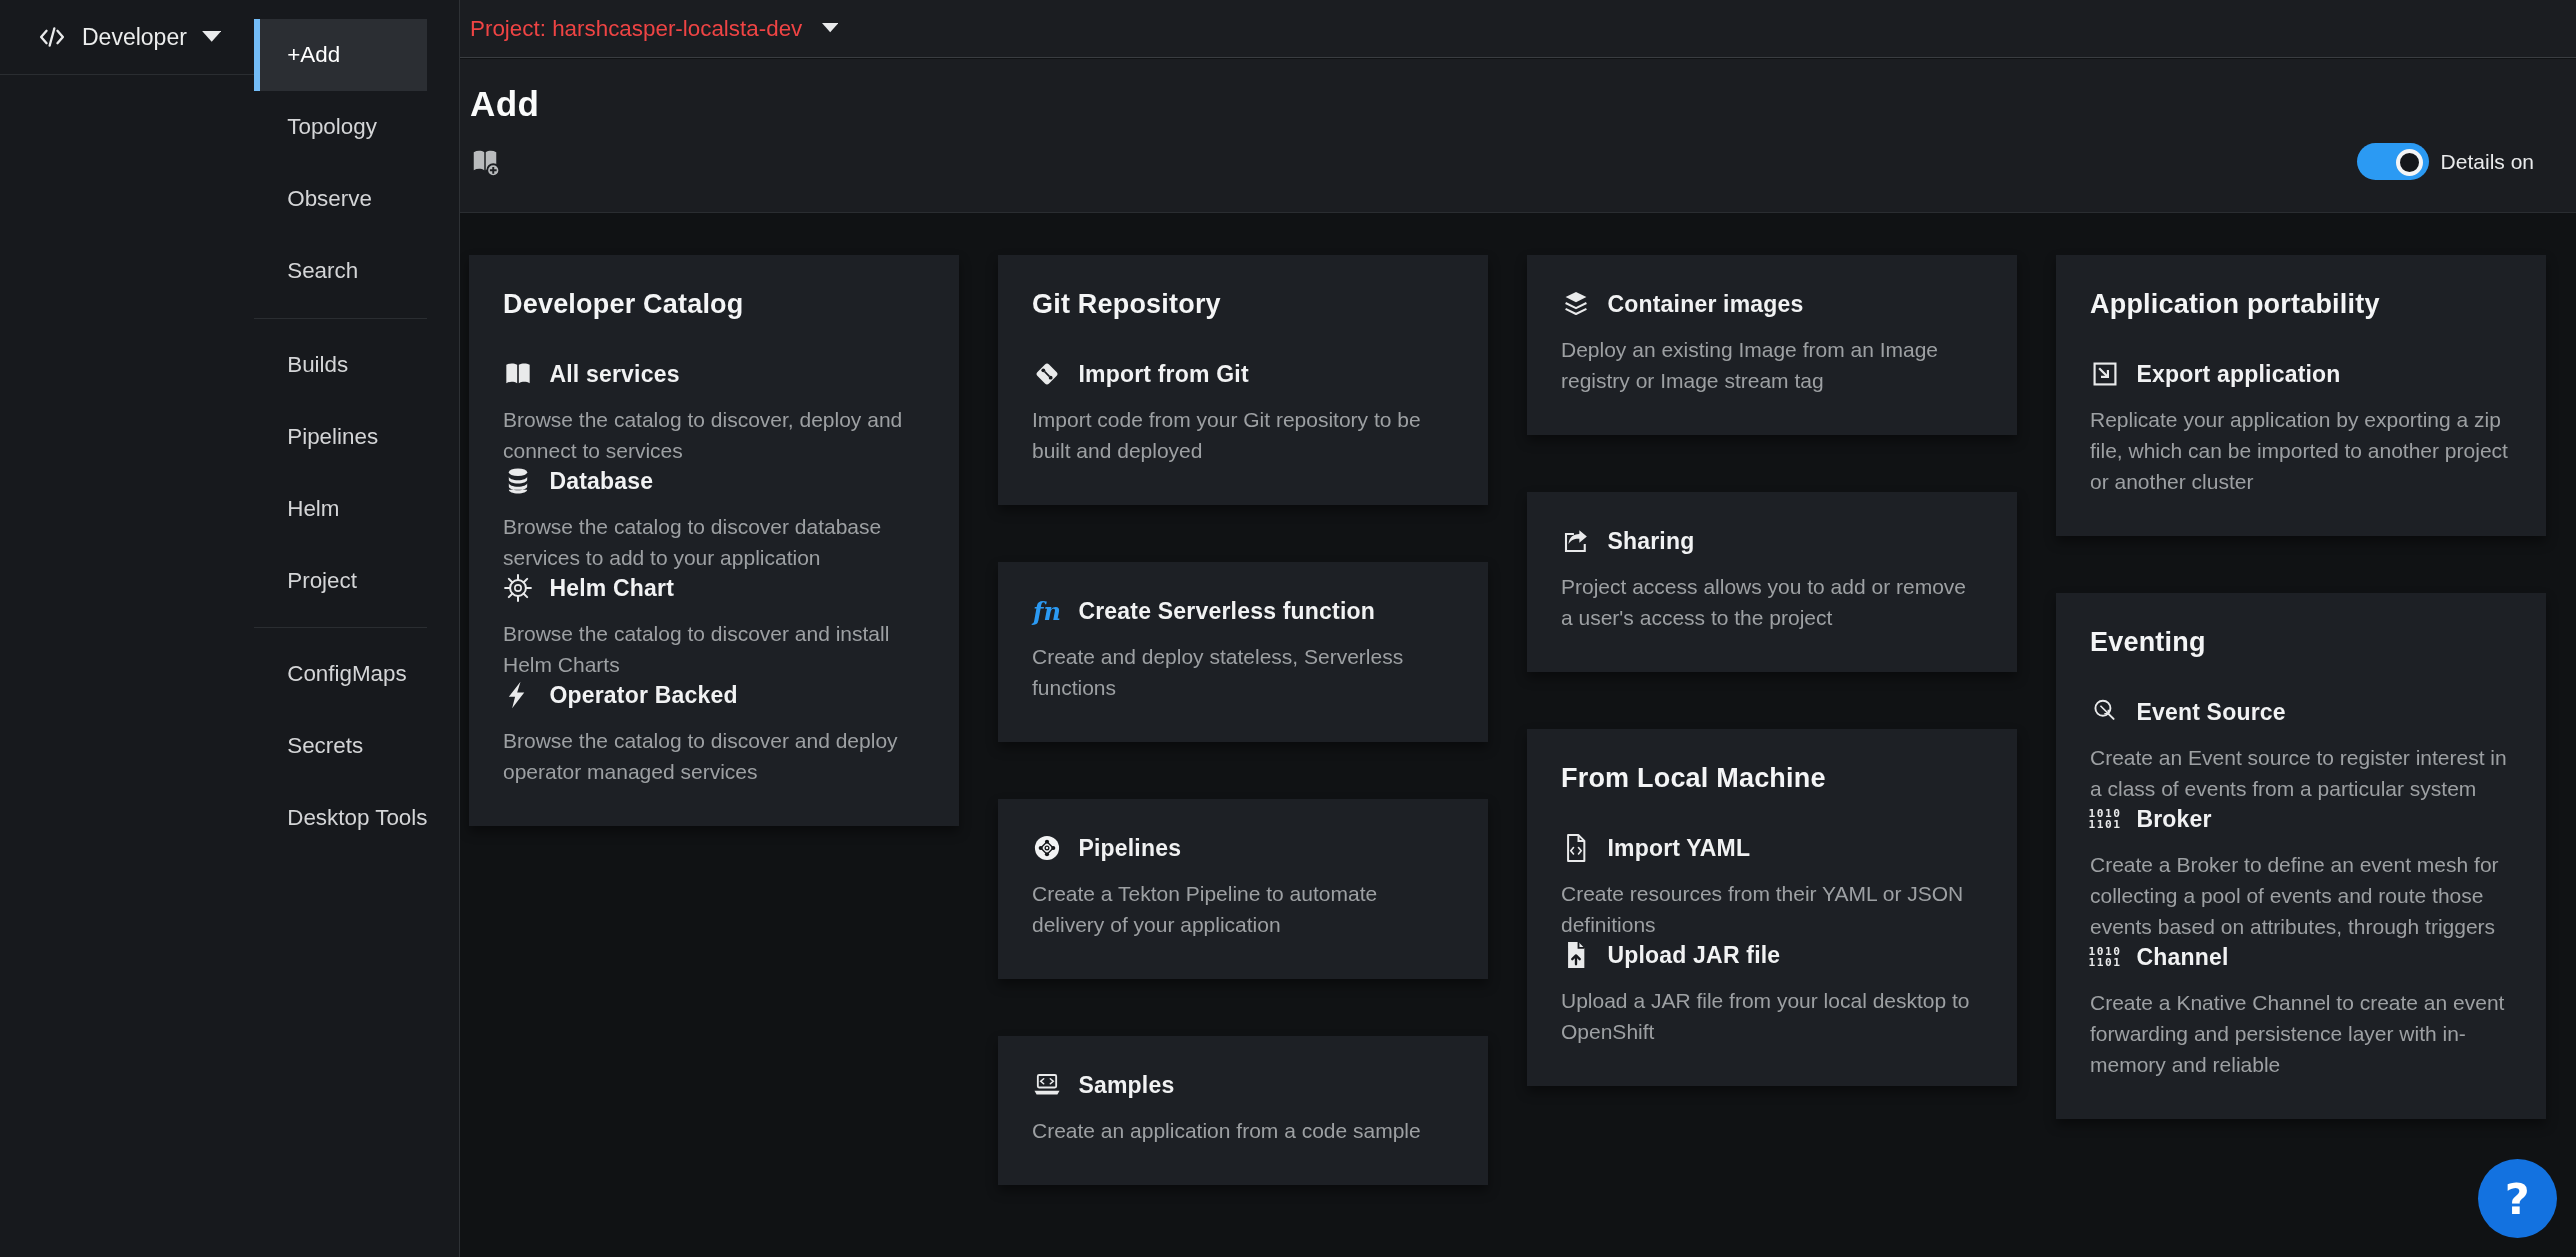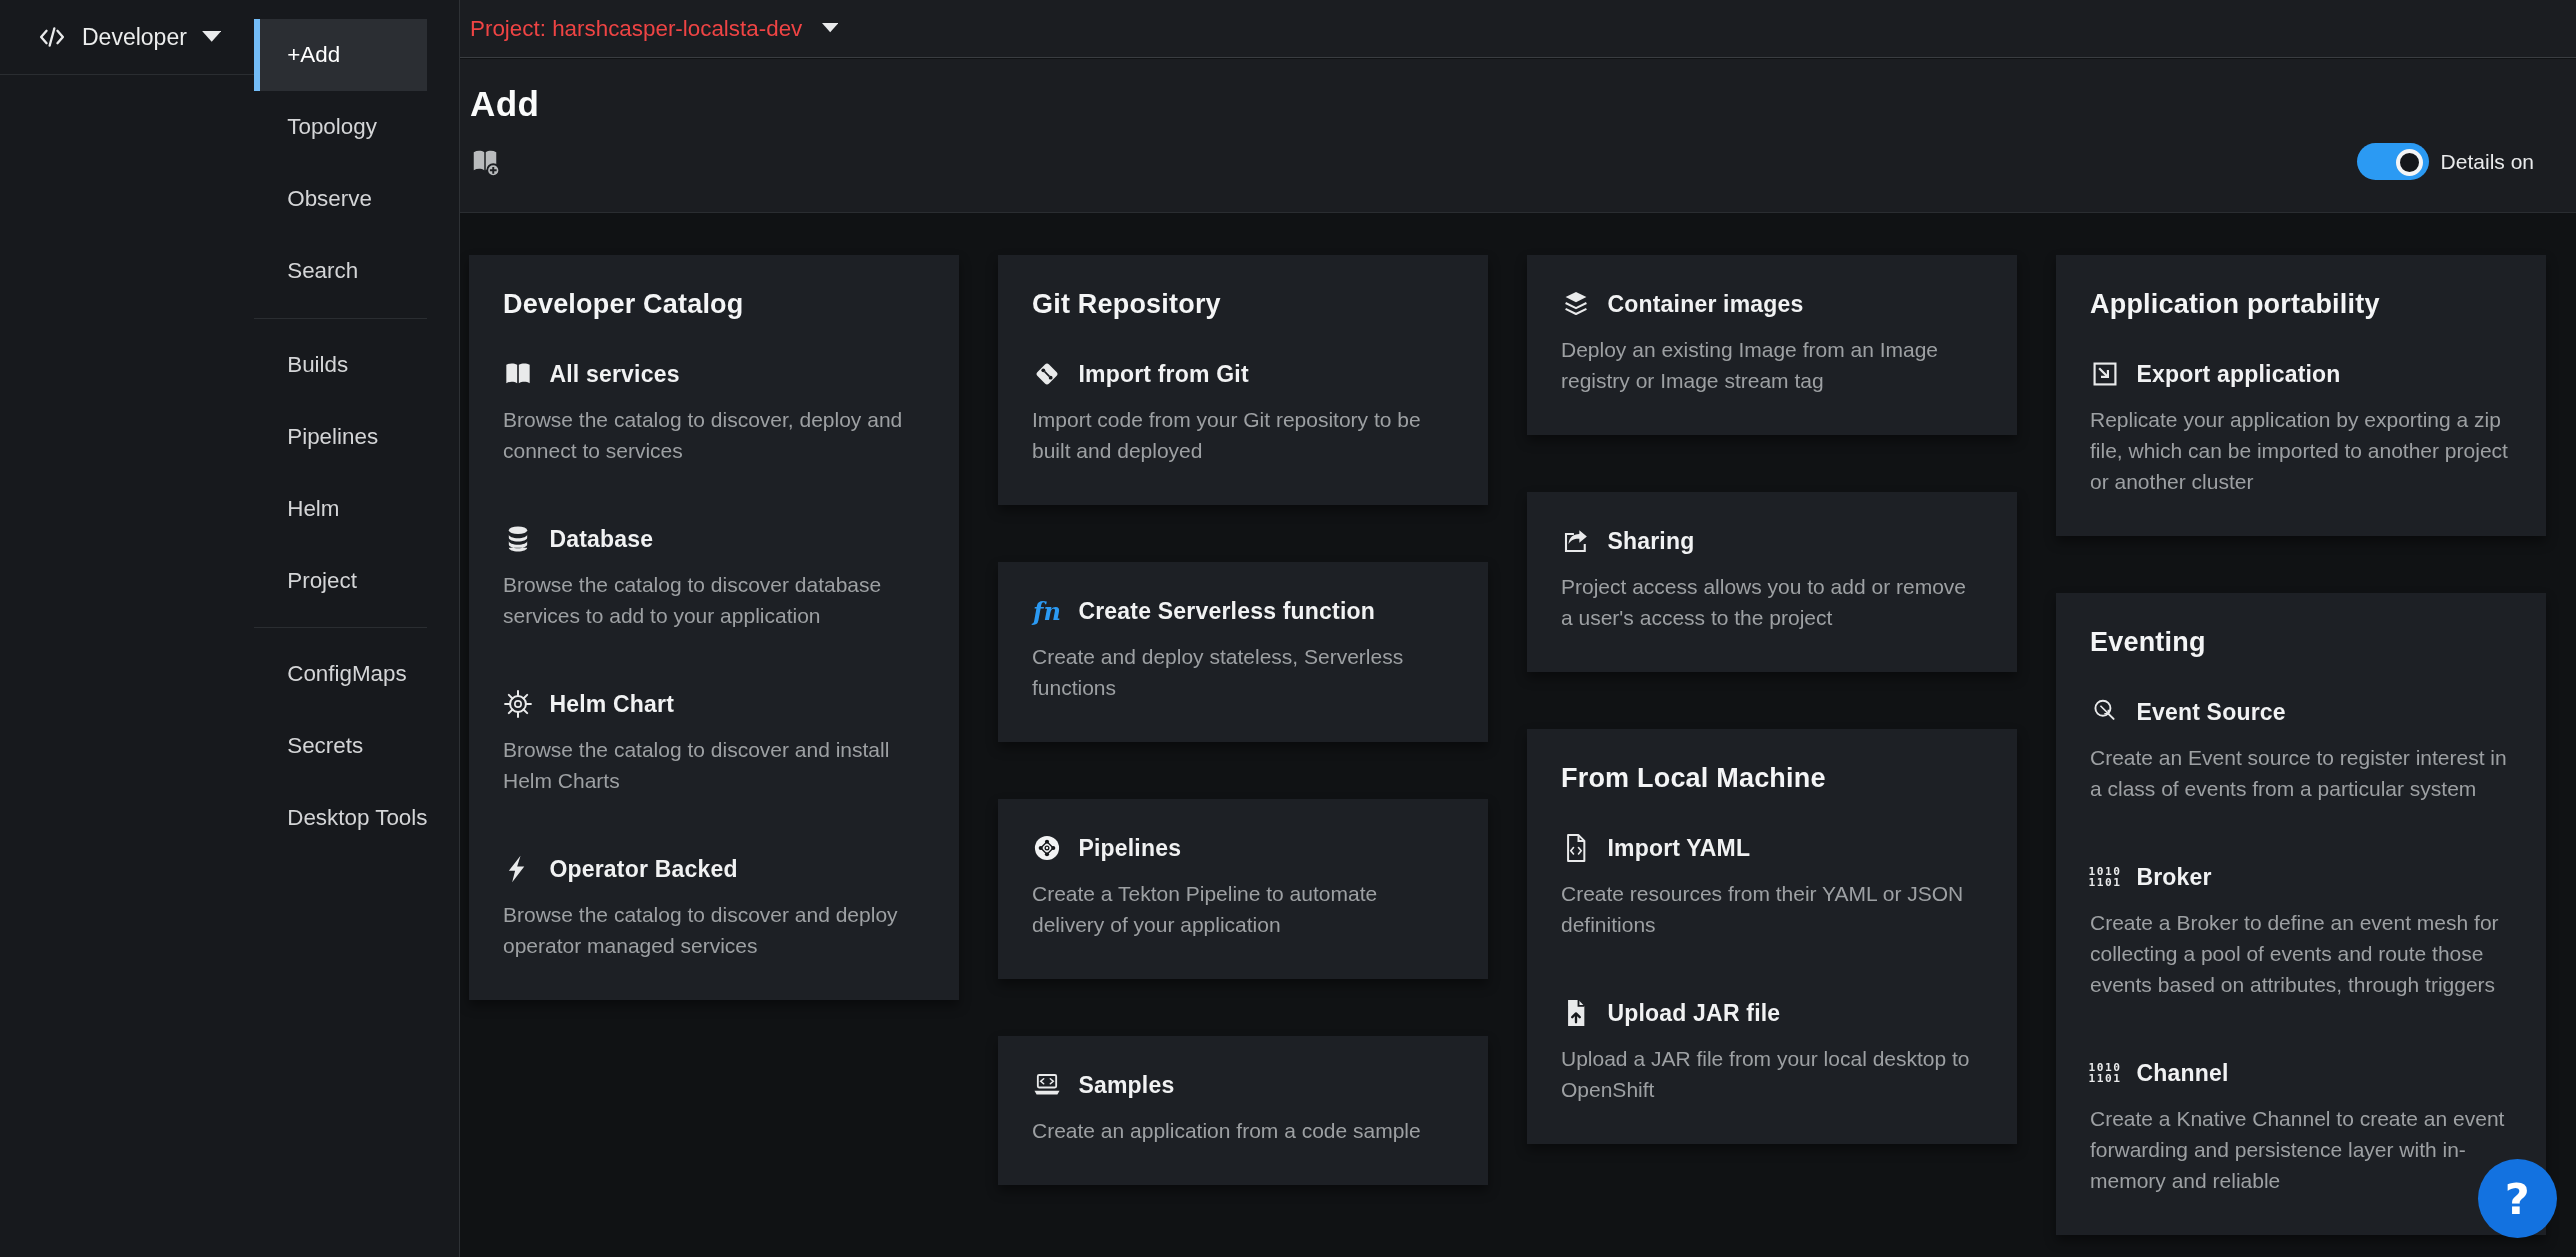--- a/index.html
+++ b/index.html
@@ -66,21 +66,21 @@
     background:#101214; padding:42px 36px 0 36px;
     display:flex; gap:39px; overflow:hidden;
   }
   .col { width:490px; flex:0 0 490px; display:flex; flex-direction:column; gap:57px; }
   .card {
     background:#1d2025; padding:34px 34px 39px 34px;
     box-shadow:0 6px 10.4px rgba(0,0,0,.4);
   }
   .card-title { font-size:27px; font-weight:600; color:#f4f5f6; margin-bottom:39px; letter-spacing:0.2px; }
   .add-item { cursor:pointer; }
-  .add-item + .add-item { margin-top:58px; }
+  .add-item + .add-item { }
   .item-head { display:flex; align-items:center; gap:16.4px; }
   .item-icon { width:30px; height:30px; flex:0 0 30px; display:flex; align-items:center; justify-content:center; }
   .item-icon svg { width:100%; height:100%; display:block; }
   .item-title { font-size:23px; font-weight:600; color:#f1f2f3; letter-spacing:0.2px; }
   .item-desc { margin-top:15px; font-size:21px; line-height:31px; color:#9da0a3; }
   .fn-glyph { font-style:italic; font-weight:700; font-size:24px; color:#2b9af3; font-family:"DejaVu Serif", serif; }
   .bin-icon { font-family:"DejaVu Sans Mono", monospace; font-size:11.2px; line-height:11.2px; font-weight:700; color:#e9eaeb; letter-spacing:1.5px; }
   
   .help-fab {
     position:absolute; right:19.4px; bottom:18.6px; width:79px; height:79px;

